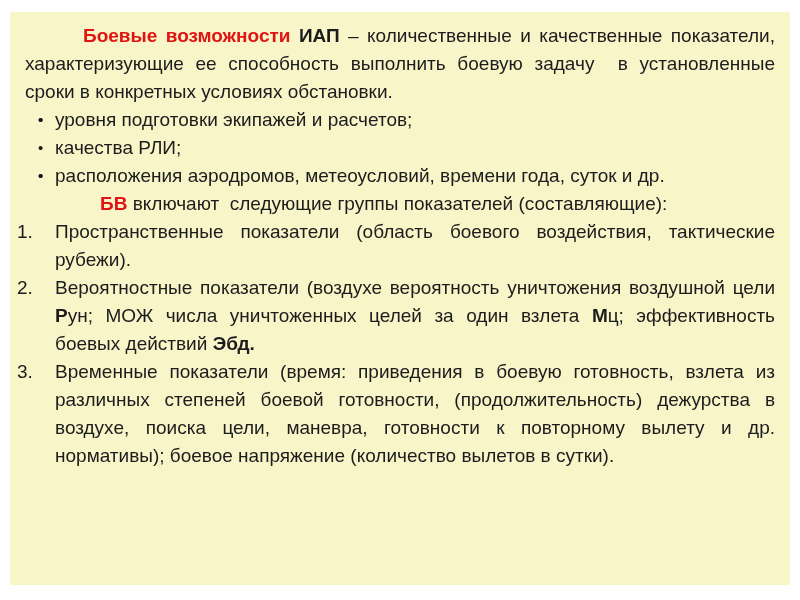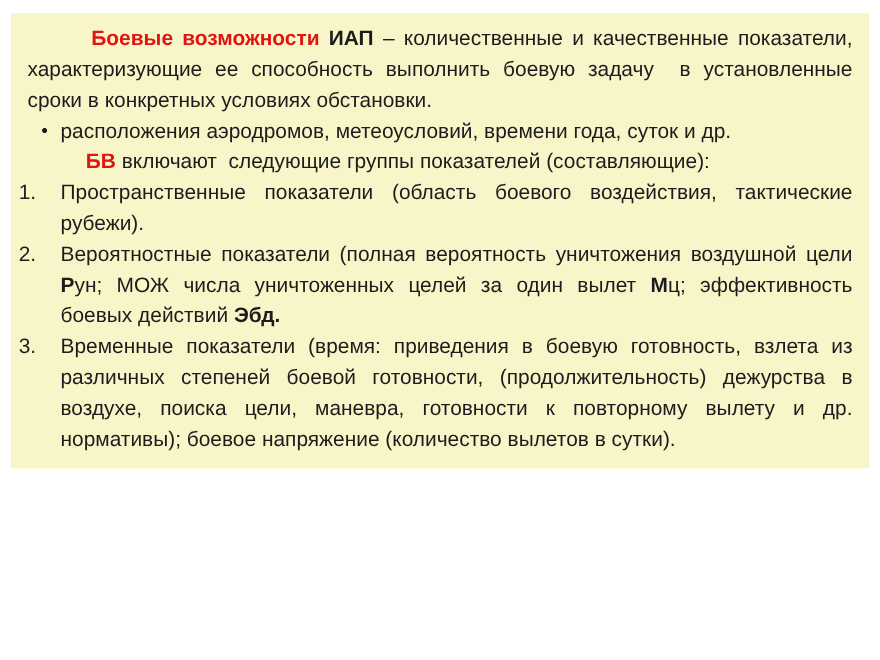--- a/index.html
+++ b/index.html
@@ -8,21 +8,21 @@
     width: 800px;
     height: 600px;
     background: #ffffff;
     overflow: hidden;
   }
   .slide {
     position: absolute;
     left: 10px;
     top: 12px;
     width: 780px;
-    height: 414px;
+    height: 573px;
     background: #f8f5c9;
     color: #1c1c1c;
     font-family: "Liberation Sans", sans-serif;
     font-size: 19px;
     line-height: 28px;
     box-sizing: border-box;
   }
   .red { color: #e11414; }
   b, .bold { font-weight: bold; }
 
@@ -48,21 +48,21 @@
     padding-right: 15px;
   }
   ul.blist .bullet {
     position: absolute;
     left: 28px;
     top: 0;
     font-size: 15px;
   }
   .groups-head {
     margin: 0;
-    padding-left: 68px;
+    padding-left: 90px;
     padding-right: 15px;
   }
   ol.nlist {
     margin: 0;
     padding: 0;
     list-style: none;
   }
   ol.nlist li {
     position: relative;
     padding-left: 45px;
@@ -78,27 +78,27 @@
 </head>
 <body>
 
 <div class="slide">
 
   <p class="intro"><b class="red">Боевые возможности</b><b> ИАП</b><span> – количественные и качественные показатели, характеризующие ее способность выполнить боевую задачу&nbsp; в установленные сроки в конкретных условиях обстановки.</span></p>
 
 
   <ul class="blist">
     <li><span class="bullet">•</span></li>
-    <li><span class="bullet">•</span></li>
-    <li><span class="bullet">•</span></li>
+    <li><span class="bullet">•</span><span>уровня подготовки экипажей и расчетов;</span></li>
+    <li><span class="bullet">•</span><span>качества РЛИ;</span></li>
     <li><span class="bullet">•</span></li>
     <li><span class="bullet">•</span><span>расположения аэродромов, метеоусловий, времени года, суток и др.</span></li>
   </ul>
 
   <p class="groups-head"><b class="red">БВ</b><span> включают&nbsp; следующие группы показателей (составляющие):</span></p>
 
   <ol class="nlist">
     <li><span class="num">1.</span><span>Пространственные показатели (область боевого воздействия, тактические рубежи).</span></li>
-    <li><span class="num">2.</span><span>Вероятностные показатели (полная вероятность уничтожения воздушной цели </span><b>Р</b><span>ун; МОЖ числа уничтоженных целей за один вылет </span><b>М</b><span>ц; эффективность боевых действий </span><b>Эбд.</b></li>
+    <li><span class="num">2.</span><span>Вероятностные показатели (воздухе вероятность уничтожения воздушной цели </span><b>Р</b><span>ун; МОЖ числа уничтоженных целей за один взлета </span><b>М</b><span>ц; эффективность боевых действий </span><b>Эбд.</b></li>
     <li><span class="num">3.</span><span>Временные показатели (время: приведения в боевую готовность, взлета из различных степеней боевой готовности, (продолжительность) дежурства в воздухе, поиска цели, маневра, готовности к повторному вылету и др. нормативы); боевое напряжение (количество вылетов в сутки).</span></li>
   </ol>
 
 </div>
 
 </body></html>

